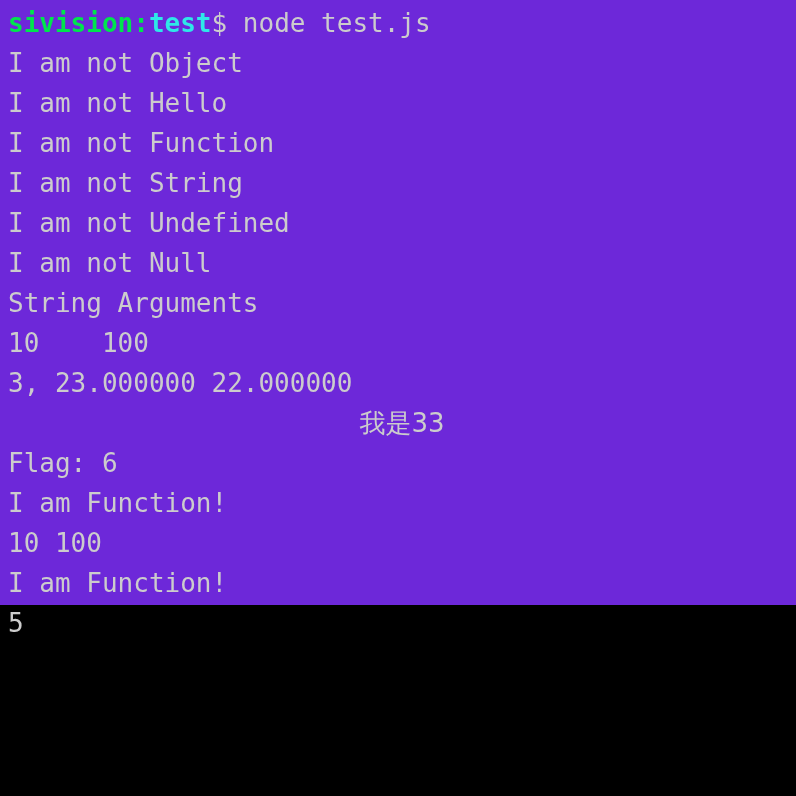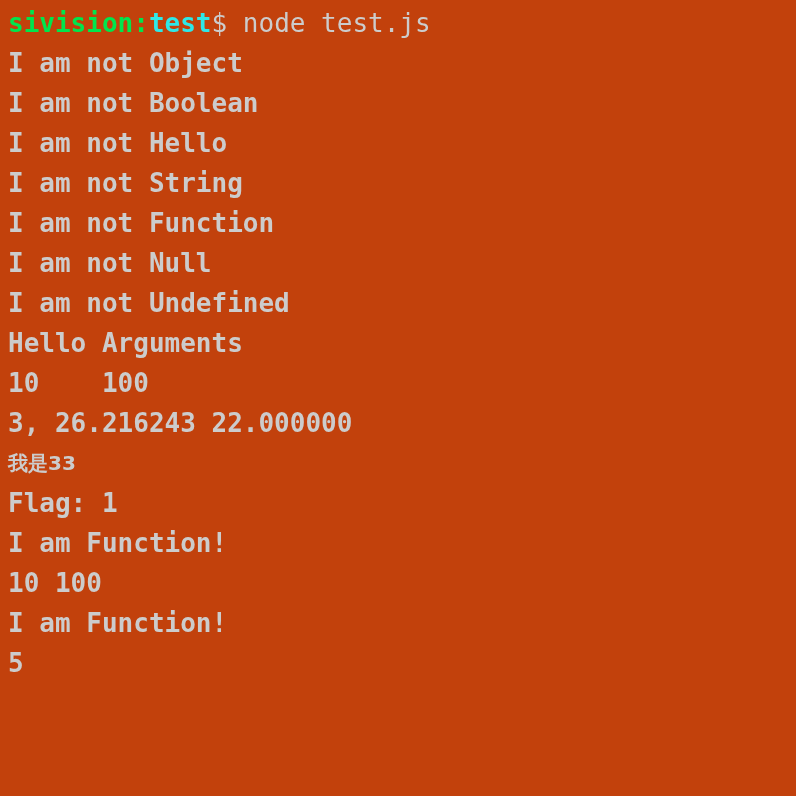--- a/index.html
+++ b/index.html
@@ -9,22 +9,22 @@
     background: #000000;
   }
   body {
     width: 796px;
     height: 796px;
     overflow: hidden;
     font-family: "DejaVu Sans Mono", "Liberation Mono", monospace;
   }
   #terminal {
     width: 796px;
-    height: 796px;
-    background: #c2410c;
+    height: 605px;
+    background: #6d28d9;
     box-sizing: border-box;
     padding: 3px 0 0 8px;
     display: block;
   }
   .line {
     display: block;
     height: 40px;
     line-height: 40px;
     font-size: 26px;
     letter-spacing: 0px;
@@ -54,44 +54,43 @@
   .sigil {
     color: #cccccc;
     font-weight: normal;
   }
   .cmd {
     color: #cccccc;
     font-weight: normal;
   }
   .out {
     color: #cccccc;
-    font-weight: bold;
   }
   .cjk {
     font-family: "DejaVu Sans", sans-serif;
-    font-size: 20px;
+    font-size: 26px;
+    text-align: center;
   }
 </style>
 </head>
 <body>
 
 <div id="terminal">
 
   <div class="line prompt-line"><span class="seg host">sivision</span><span class="seg colon">:</span><span class="seg path">test</span><span class="seg sigil">$</span><span class="seg sigil"> </span><span class="seg cmd">node test.js</span></div>
 
   <div class="line out">I am not Object</div>
-  <div class="line out">I am not Boolean</div>
   <div class="line out">I am not Hello</div>
+  <div class="line out">I am not Function</div>
   <div class="line out">I am not String</div>
-  <div class="line out">I am not Function</div>
+  <div class="line out">I am not Undefined</div>
   <div class="line out">I am not Null</div>
-  <div class="line out">I am not Undefined</div>
-  <div class="line out">Hello Arguments</div>
+  <div class="line out">String Arguments</div>
   <div class="line out">10    100</div>
-  <div class="line out">3, 26.216243 22.000000</div>
+  <div class="line out">3, 23.000000 22.000000</div>
   <div class="line out cjk">我是33</div>
-  <div class="line out">Flag: 1</div>
+  <div class="line out">Flag: 6</div>
   <div class="line out">I am Function!</div>
   <div class="line out">10 100</div>
   <div class="line out">I am Function!</div>
   <div class="line out">5</div>
 
 </div>
 
 </body></html>

